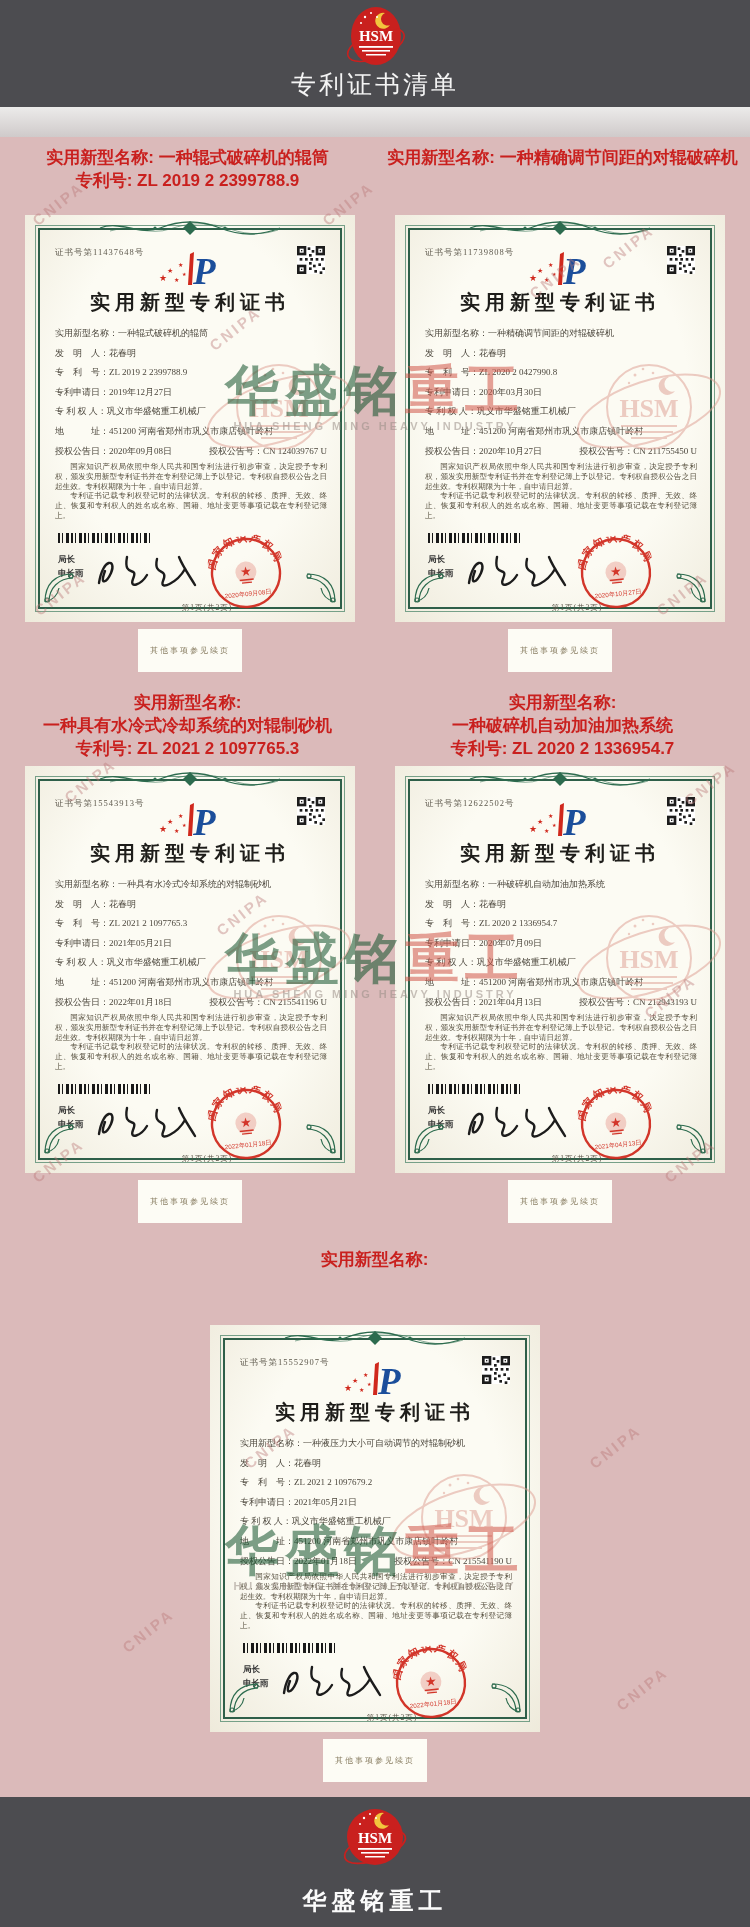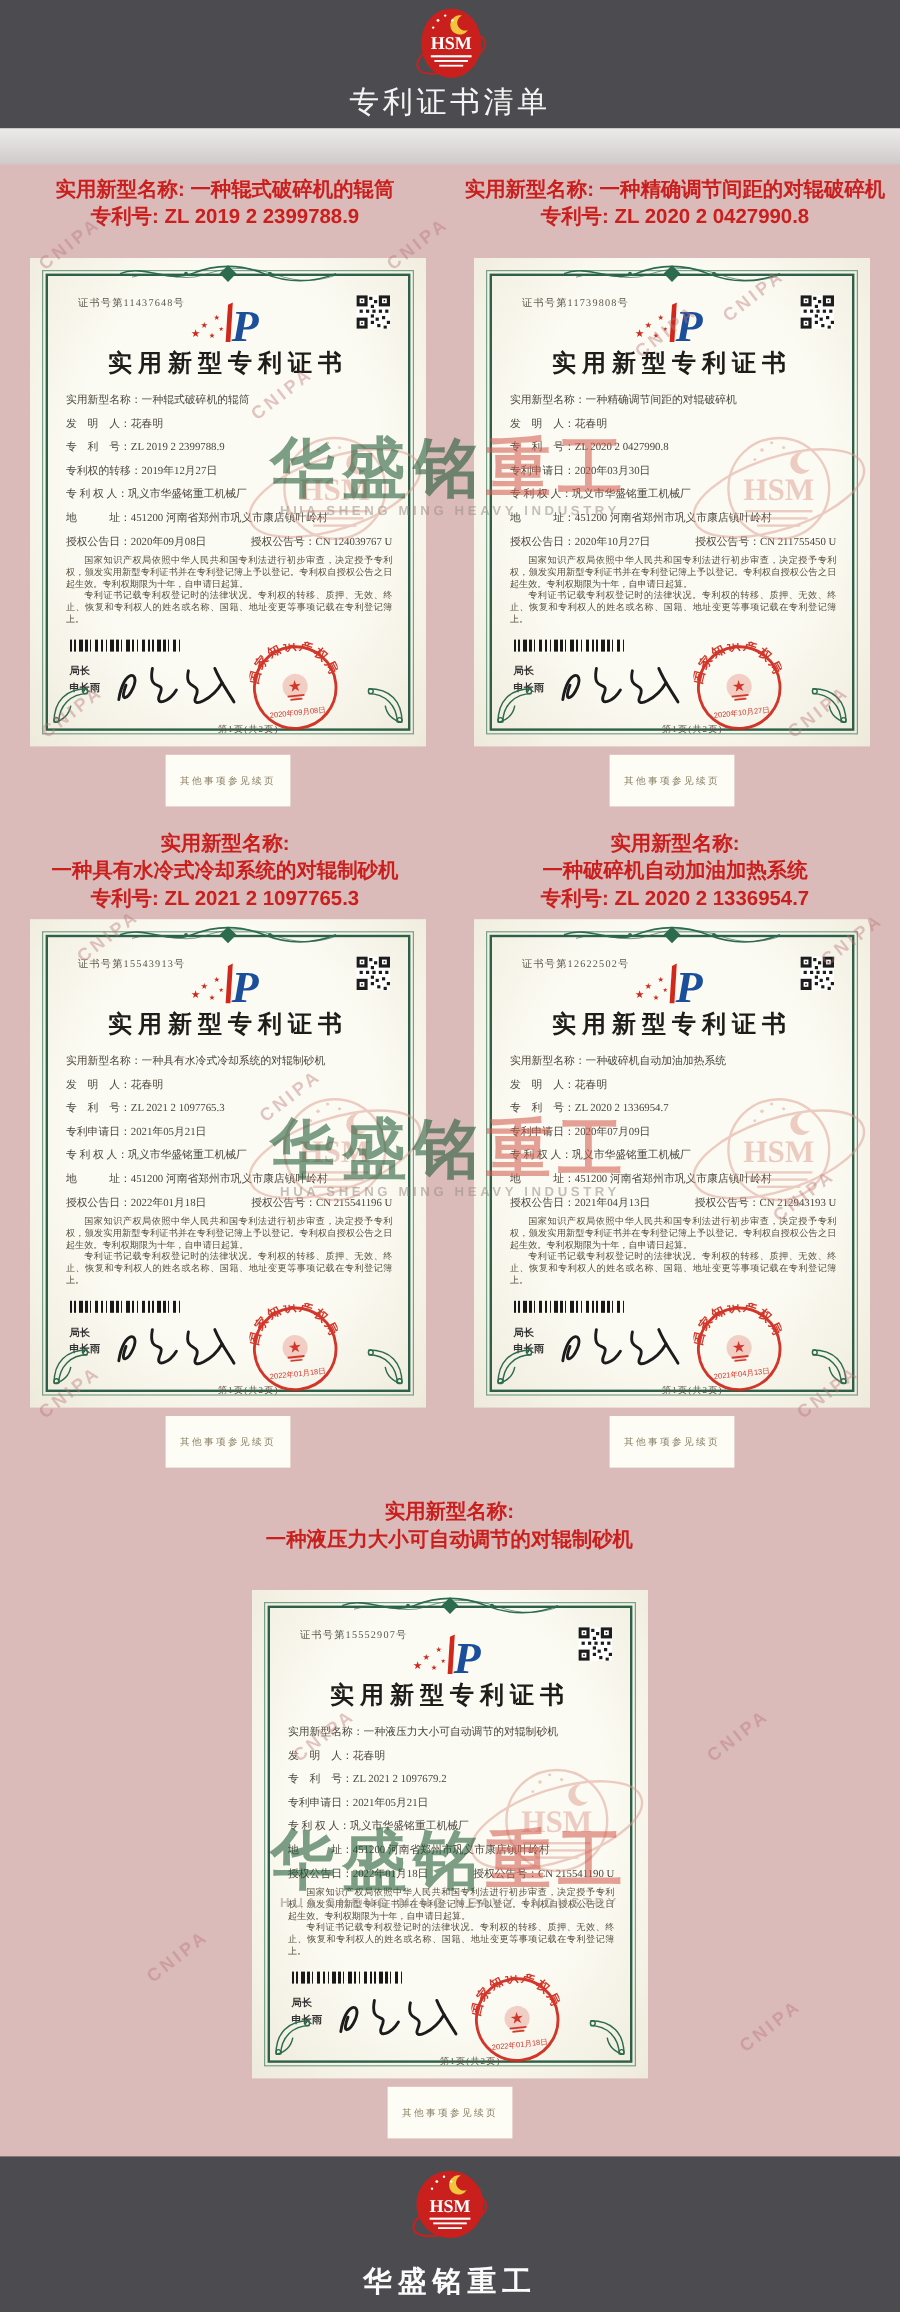--- a/index.html
+++ b/index.html
@@ -26,21 +26,21 @@
   
   .cert-slot{position:absolute;width:330px;}
   .cert-card{position:relative;width:330px;height:407px;
     background:radial-gradient(ellipse at 50% 45%, #fcfbf3 55%, #eeeadb 100%);}
   .frame-outer{position:absolute;inset:10px;border:1px solid #76a088;pointer-events:none;}
   .frame-inner{position:absolute;inset:13px;border:2px solid #2e5f49;pointer-events:none;}
   .top-ornament{position:absolute;left:70px;top:3px;}
   .corner{position:absolute;bottom:16px;}
   .corner.cl{left:16px;}
   .corner.cr{right:16px;transform:scaleX(-1);}
-  .cert-no{position:absolute;left:40px;top:32px;font-family:"Liberation Serif","DejaVu Serif",serif;
+  .cert-no{position:absolute;left:30px;top:32px;font-family:"Liberation Serif","DejaVu Serif",serif;
     font-size:8.5px;letter-spacing:1px;color:#5d584c;}
   .qr{position:absolute;right:30px;top:31px;}
   .cnipa-logo{position:absolute;left:130px;top:34px;}
   .cert-title{position:absolute;left:0;top:74px;width:330px;text-align:center;
     font-family:"Liberation Serif","DejaVu Serif",serif;font-weight:bold;
     font-size:20px;letter-spacing:5px;color:#1e1d1a;}
   .cert-fields{position:absolute;left:30px;top:109px;}
   .f-row{font-family:"Liberation Serif","DejaVu Serif",serif;font-size:9px;
     line-height:19.6px;color:#4b463c;white-space:nowrap;}
   .grant{position:absolute;left:30px;top:230px;width:272px;display:flex;
@@ -97,35 +97,33 @@
     <div class="page-title">专利证书清单</div>
   </header>
   <div class="strip"></div>
 
   <div class="heading" style="left:0;top:146px">
       <div class="h-line">实用新型名称: 一种辊式破碎机的辊筒</div>
       <div class="h-line">专利号: ZL 2019 2 2399788.9</div>
     </div>
   <div class="heading" style="left:375px;top:146px">
       <div class="h-line">实用新型名称: 一种精确调节间距的对辊破碎机</div>
-      <div class="h-line">专利号: ZL 2020 2 0427990.8</div>
     </div>
   <div class="heading" style="left:0;top:691px">
       <div class="h-line">实用新型名称:</div>
       <div class="h-line">一种具有水冷式冷却系统的对辊制砂机</div>
       <div class="h-line">专利号: ZL 2021 2 1097765.3</div>
     </div>
   <div class="heading" style="left:375px;top:691px">
       <div class="h-line">实用新型名称:</div>
       <div class="h-line">一种破碎机自动加油加热系统</div>
       <div class="h-line">专利号: ZL 2020 2 1336954.7</div>
     </div>
   <div class="heading" style="left:187px;top:1248px">
       <div class="h-line">实用新型名称:</div>
-      <div class="h-line">一种液压力大小可自动调节的对辊制砂机</div>
     </div>
 
   <div class="cert-slot" style="left:25px;top:215px">
   <div class="cert-card">
     <div class="frame-outer"></div>
     <div class="frame-inner"></div>
     <svg class="top-ornament" width="190" height="20" viewBox="0 0 190 20">
       <path d="M5,10 C25,2 45,18 65,10 S105,2 125,10 S165,18 185,10" fill="none" stroke="#2c6b4e" stroke-width="1.3"></path>
       <path d="M15,13 C35,6 55,18 75,11 S115,4 135,11 S170,16 183,12" fill="none" stroke="#2c6b4e" stroke-width="0.8" opacity=".7"></path>
       <path d="M95,3 L102,10 L95,17 L88,10 Z" fill="#2c6b4e"></path>
@@ -173,21 +171,21 @@
       <text x="23" y="18" font-size="6" fill="#d0281c">★</text>
       <text x="27" y="27" font-size="5" fill="#d0281c">★</text>
       <polygon points="35,5 39,3 37,36 33,36" fill="#d0281c"></polygon>
       <text x="38" y="35" font-family="'Liberation Serif','DejaVu Serif',serif" font-style="italic" font-weight="bold" font-size="37" fill="#1b4e9b">P</text>
     </svg>
     <div class="cert-title">实用新型专利证书</div>
     <div class="cert-fields">
           <div class="f-row">实用新型名称：一种辊式破碎机的辊筒</div>
           <div class="f-row">发　明　人：花春明</div>
           <div class="f-row">专　利　号：ZL 2019 2 2399788.9</div>
-          <div class="f-row">专利权的转移：2019年12月27日</div>
+          <div class="f-row">专利申请日：2019年12月27日</div>
           <div class="f-row">专 利 权 人：巩义市华盛铭重工机械厂</div>
           <div class="f-row">地　　　址：451200 河南省郑州市巩义市康店镇叶岭村</div>
         </div>
     <div class="grant">
       <span>授权公告日：2020年09月08日</span>
       <span>授权公告号：CN 124039767 U</span>
     </div>
     <div class="paras">
       <p>国家知识产权局依照中华人民共和国专利法进行初步审查，决定授予专利权，颁发实用新型专利证书并在专利登记簿上予以登记。专利权自授权公告之日起生效。专利权期限为十年，自申请日起算。</p>
       <p>专利证书记载专利权登记时的法律状况。专利权的转移、质押、无效、终止、恢复和专利权人的姓名或名称、国籍、地址变更等事项记载在专利登记簿上。</p>

